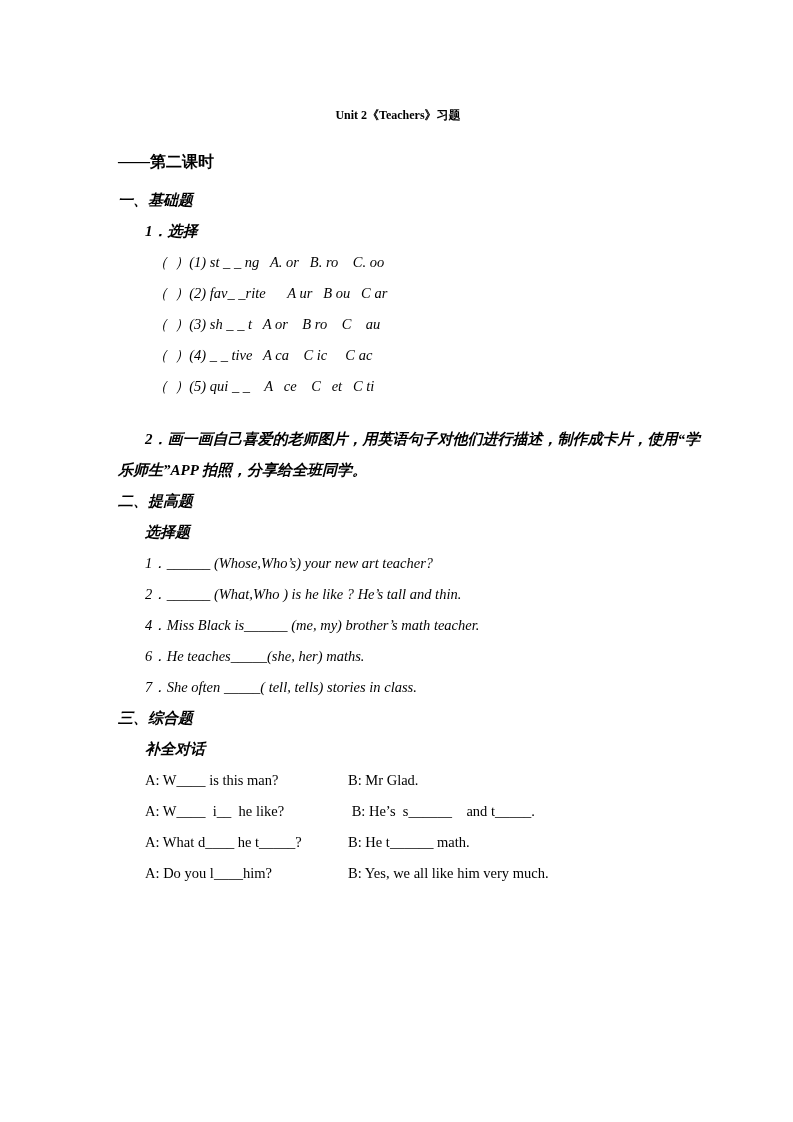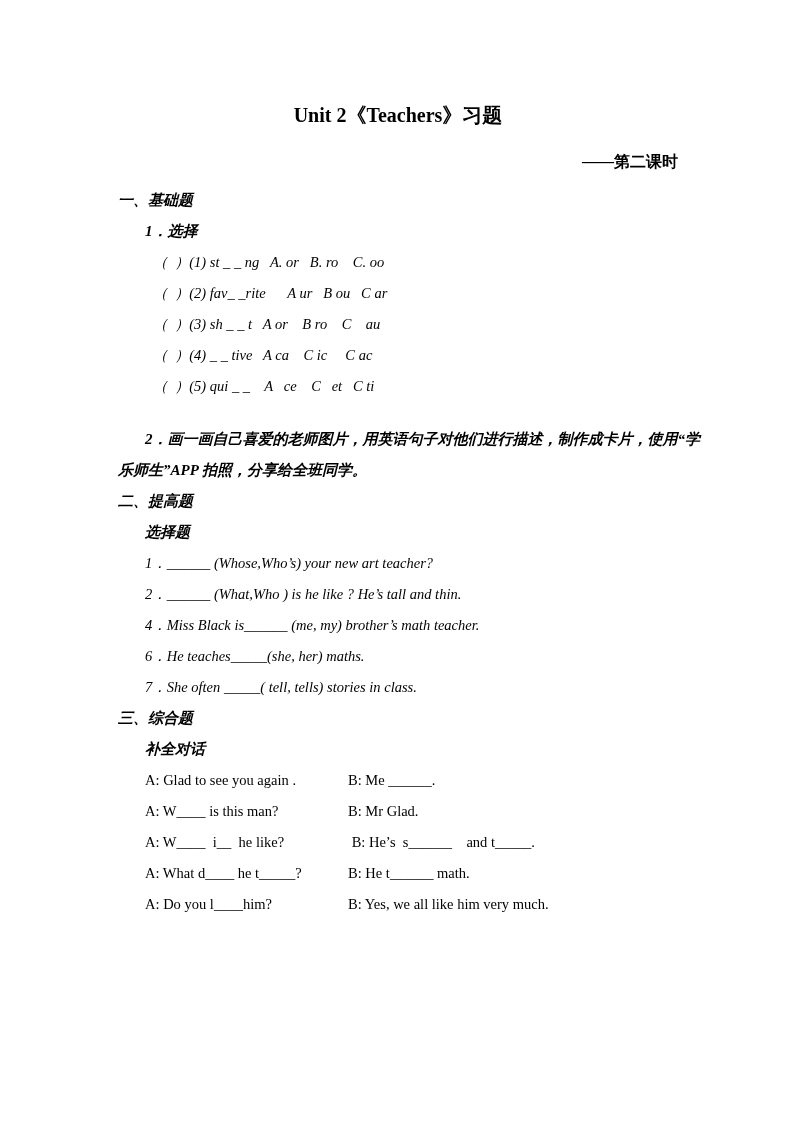--- a/index.html
+++ b/index.html
@@ -13,31 +13,31 @@
     height: 1122px;
     background: #ffffff;
     box-sizing: border-box;
     padding: 102px 115px 0 118px;
     font-family: "Liberation Serif", "DejaVu Serif", serif;
     color: #000000;
     overflow: hidden;
   }
   .title {
     margin: 0;
-    font-size: 20px;
+    font-size: 12px;
     font-weight: bold;
     text-align: center;
     line-height: 26px;
     white-space: pre;
   }
   .subtitle {
     margin: 21px 0 0 0;
     font-size: 16px;
     font-weight: bold;
-    text-align: right;
+    text-align: left;
     line-height: 26px;
     white-space: pre;
   }
   .body-block {
     margin-top: 10px;
   }
   .line {
     font-size: 14.5px;
     line-height: 31px;
     white-space: pre;
@@ -101,24 +101,20 @@
     <div class="line indent">1．______ (Whose,Who’s) your new art teacher?</div>
     <div class="line indent">2．______ (What,Who ) is he like ? He’s tall and thin.</div>
     <div class="line indent">4．Miss Black is______ (me, my) brother’s math teacher.</div>
     <div class="line indent">6．He teaches_____(she, her) maths.</div>
     <div class="line indent">7．She often _____( tell, tells) stories in class.</div>
 
     <div class="line cn bold">三、综合题</div>
     <div class="line cn bold indent">补全对话</div>
 
     <div class="dialog-row indent">
-      <span class="dialog-a">A: Glad to see you again .</span>
-      <span class="dialog-b">B: Me ______.</span>
-    </div>
-    <div class="dialog-row indent">
       <span class="dialog-a">A: W____ is this man?</span>
       <span class="dialog-b">B: Mr Glad.</span>
     </div>
     <div class="dialog-row indent">
       <span class="dialog-a">A: W____  i__  he like?</span>
       <span class="dialog-b"> B: He’s  s______    and t_____.</span>
     </div>
     <div class="dialog-row indent">
       <span class="dialog-a">A: What d____ he t_____?</span>
       <span class="dialog-b">B: He t______ math.</span>

